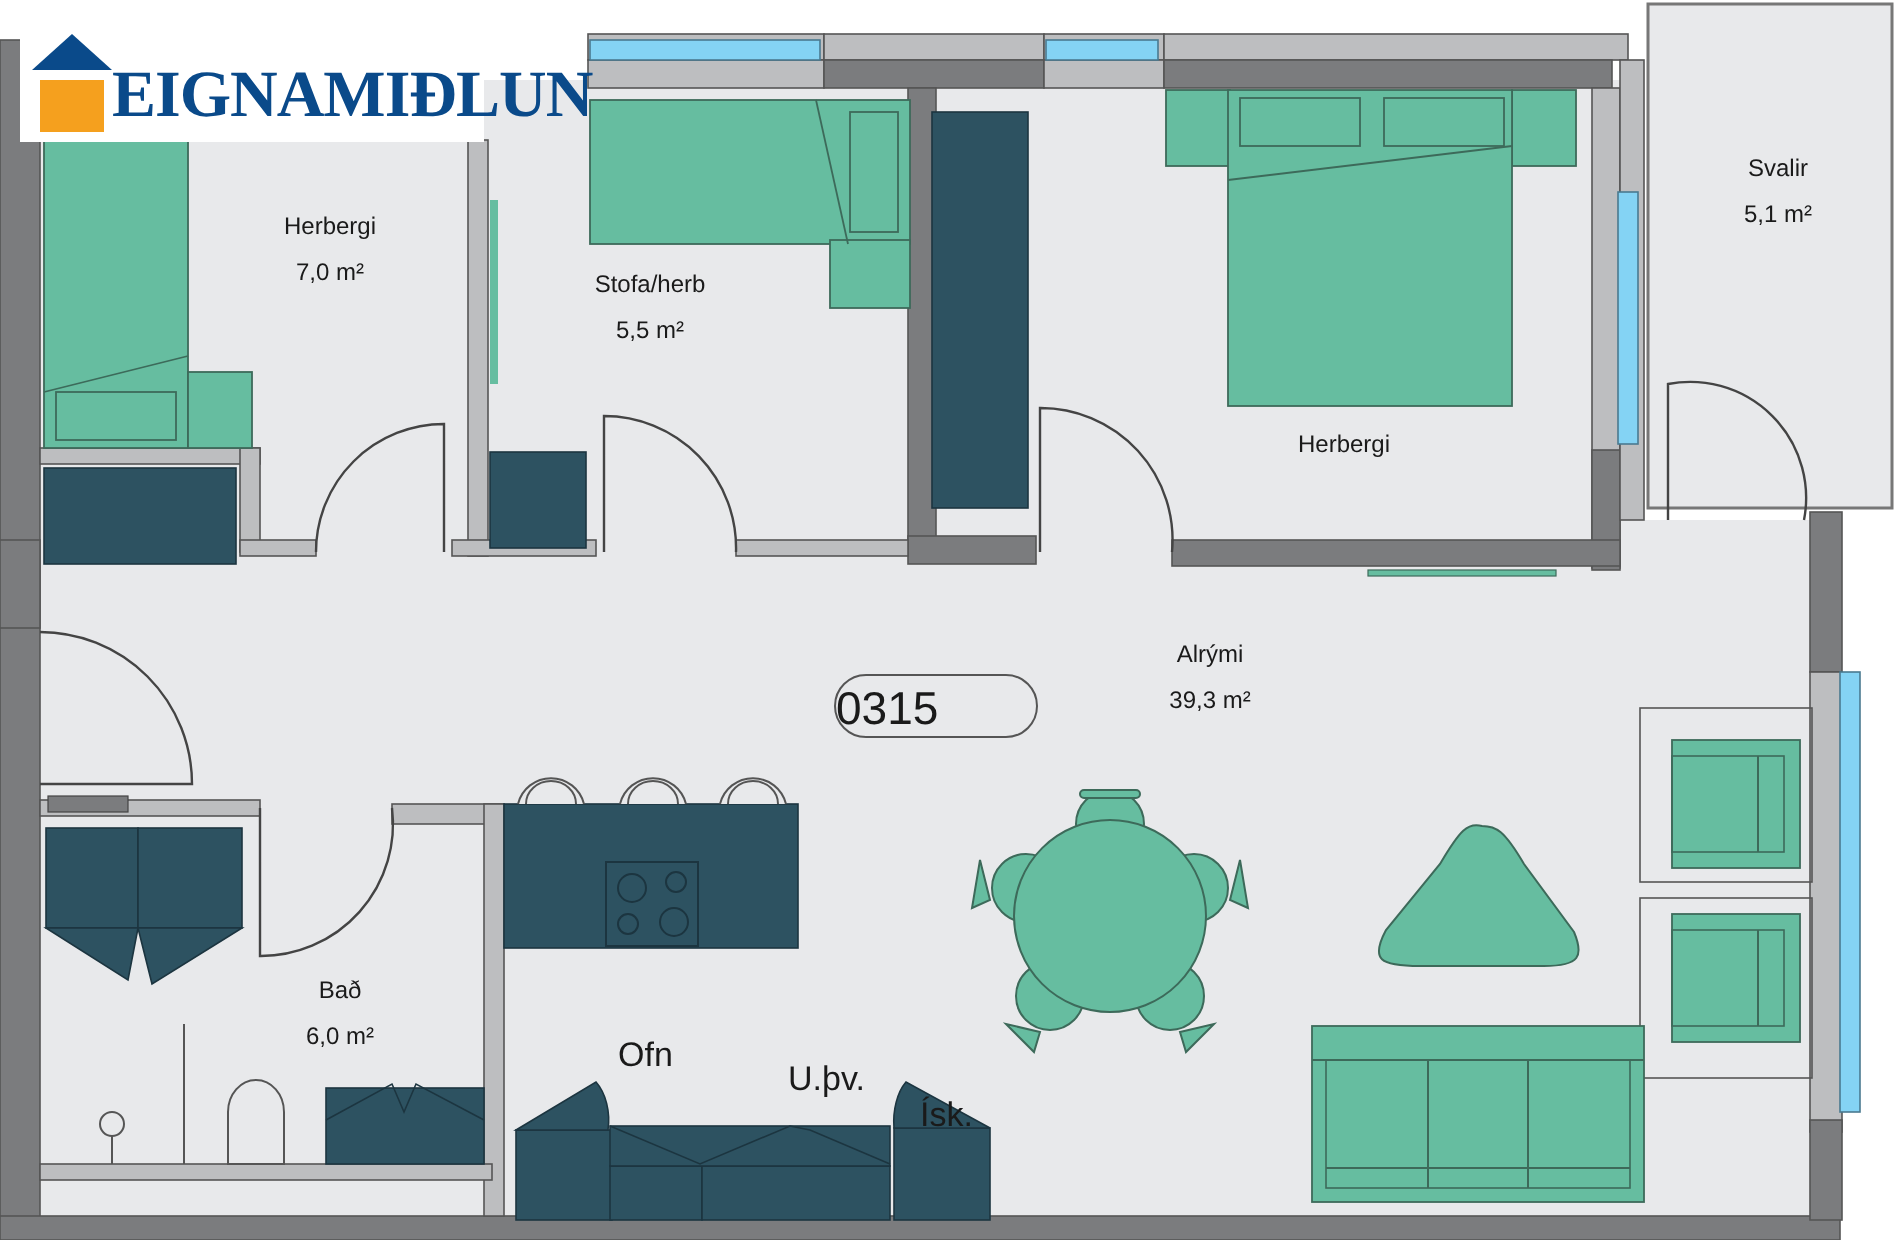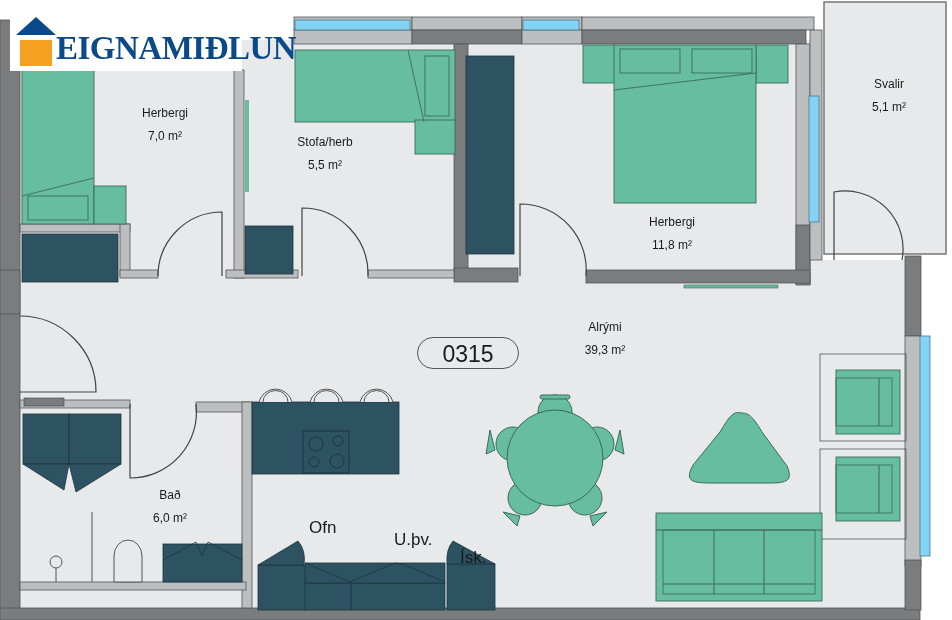--- a/index.html
+++ b/index.html
@@ -1,21 +1,21 @@
 <!DOCTYPE html>
 <html><head>
 <meta charset="utf-8">
 <style>
   html, body { margin:0; padding:0; background:#ffffff; }
   body { width:952px; height:620px; position:relative; overflow:hidden; font-family:"Liberation Sans", sans-serif; }
   #plan { position:absolute; left:0; top:0; width:952px; height:620px; }
   .room-label { position:absolute; text-align:center; color:#1a1a1a; font-size:12px; line-height:23px; font-family:"Liberation Sans", sans-serif; }
   .room-label span { display:block; }
   .kit-label { position:absolute; color:#1a1a1a; font-size:17px; font-family:"Liberation Sans", sans-serif; }
-  .unit-badge { position:absolute; left:417px; top:337px; width:102px; height:32px; border:1.2px solid #555; border-radius:17px; background:#e8e9eb; text-align:center; font-size:23px; line-height:32px; color:#1a1a1a; box-sizing:border-box; }
+  .unit-badge { position:absolute; left:417px; top:337px; width:102px; height:32px; border:1.2px solid #555; border-radius:17px; background:#e8e9eb; font-size:23px; line-height:32px; color:#1a1a1a; box-sizing:border-box; }
   .logo { position:absolute; left:10px; top:15px; width:232px; height:56px; background:#ffffff; }
   .logo-text { position:absolute; left:46px; top:14px; font-family:"Liberation Serif", serif; font-weight:bold; font-size:33px; letter-spacing:-0.5px; color:#0a4a8a; line-height:38px; }
 </style>
 </head>
 <body>
 
 <svg id="plan" width="952" height="620" viewBox="0 0 952 620" xmlns="http://www.w3.org/2000/svg">
 
   <rect x="0" y="0" width="952" height="620" fill="#ffffff"></rect>
 
@@ -209,21 +209,20 @@
 <div class="room-label" style="left:110px; top:102px; width:110px;">
   <span>Herbergi</span>
   <span>7,0 m²</span>
 </div>
 <div class="room-label" style="left:260px; top:131px; width:130px;">
   <span>Stofa/herb</span>
   <span>5,5 m²</span>
 </div>
 <div class="room-label" style="left:614px; top:211px; width:116px;">
   <span>Herbergi</span>
-  <span>11,8 m²</span>
 </div>
 <div class="room-label" style="left:844px; top:73px; width:90px;">
   <span>Svalir</span>
   <span>5,1 m²</span>
 </div>
 <div class="room-label" style="left:550px; top:316px; width:110px;">
   <span>Alrými</span>
   <span>39,3 m²</span>
 </div>
 <div class="room-label" style="left:125px; top:484px; width:90px;">

